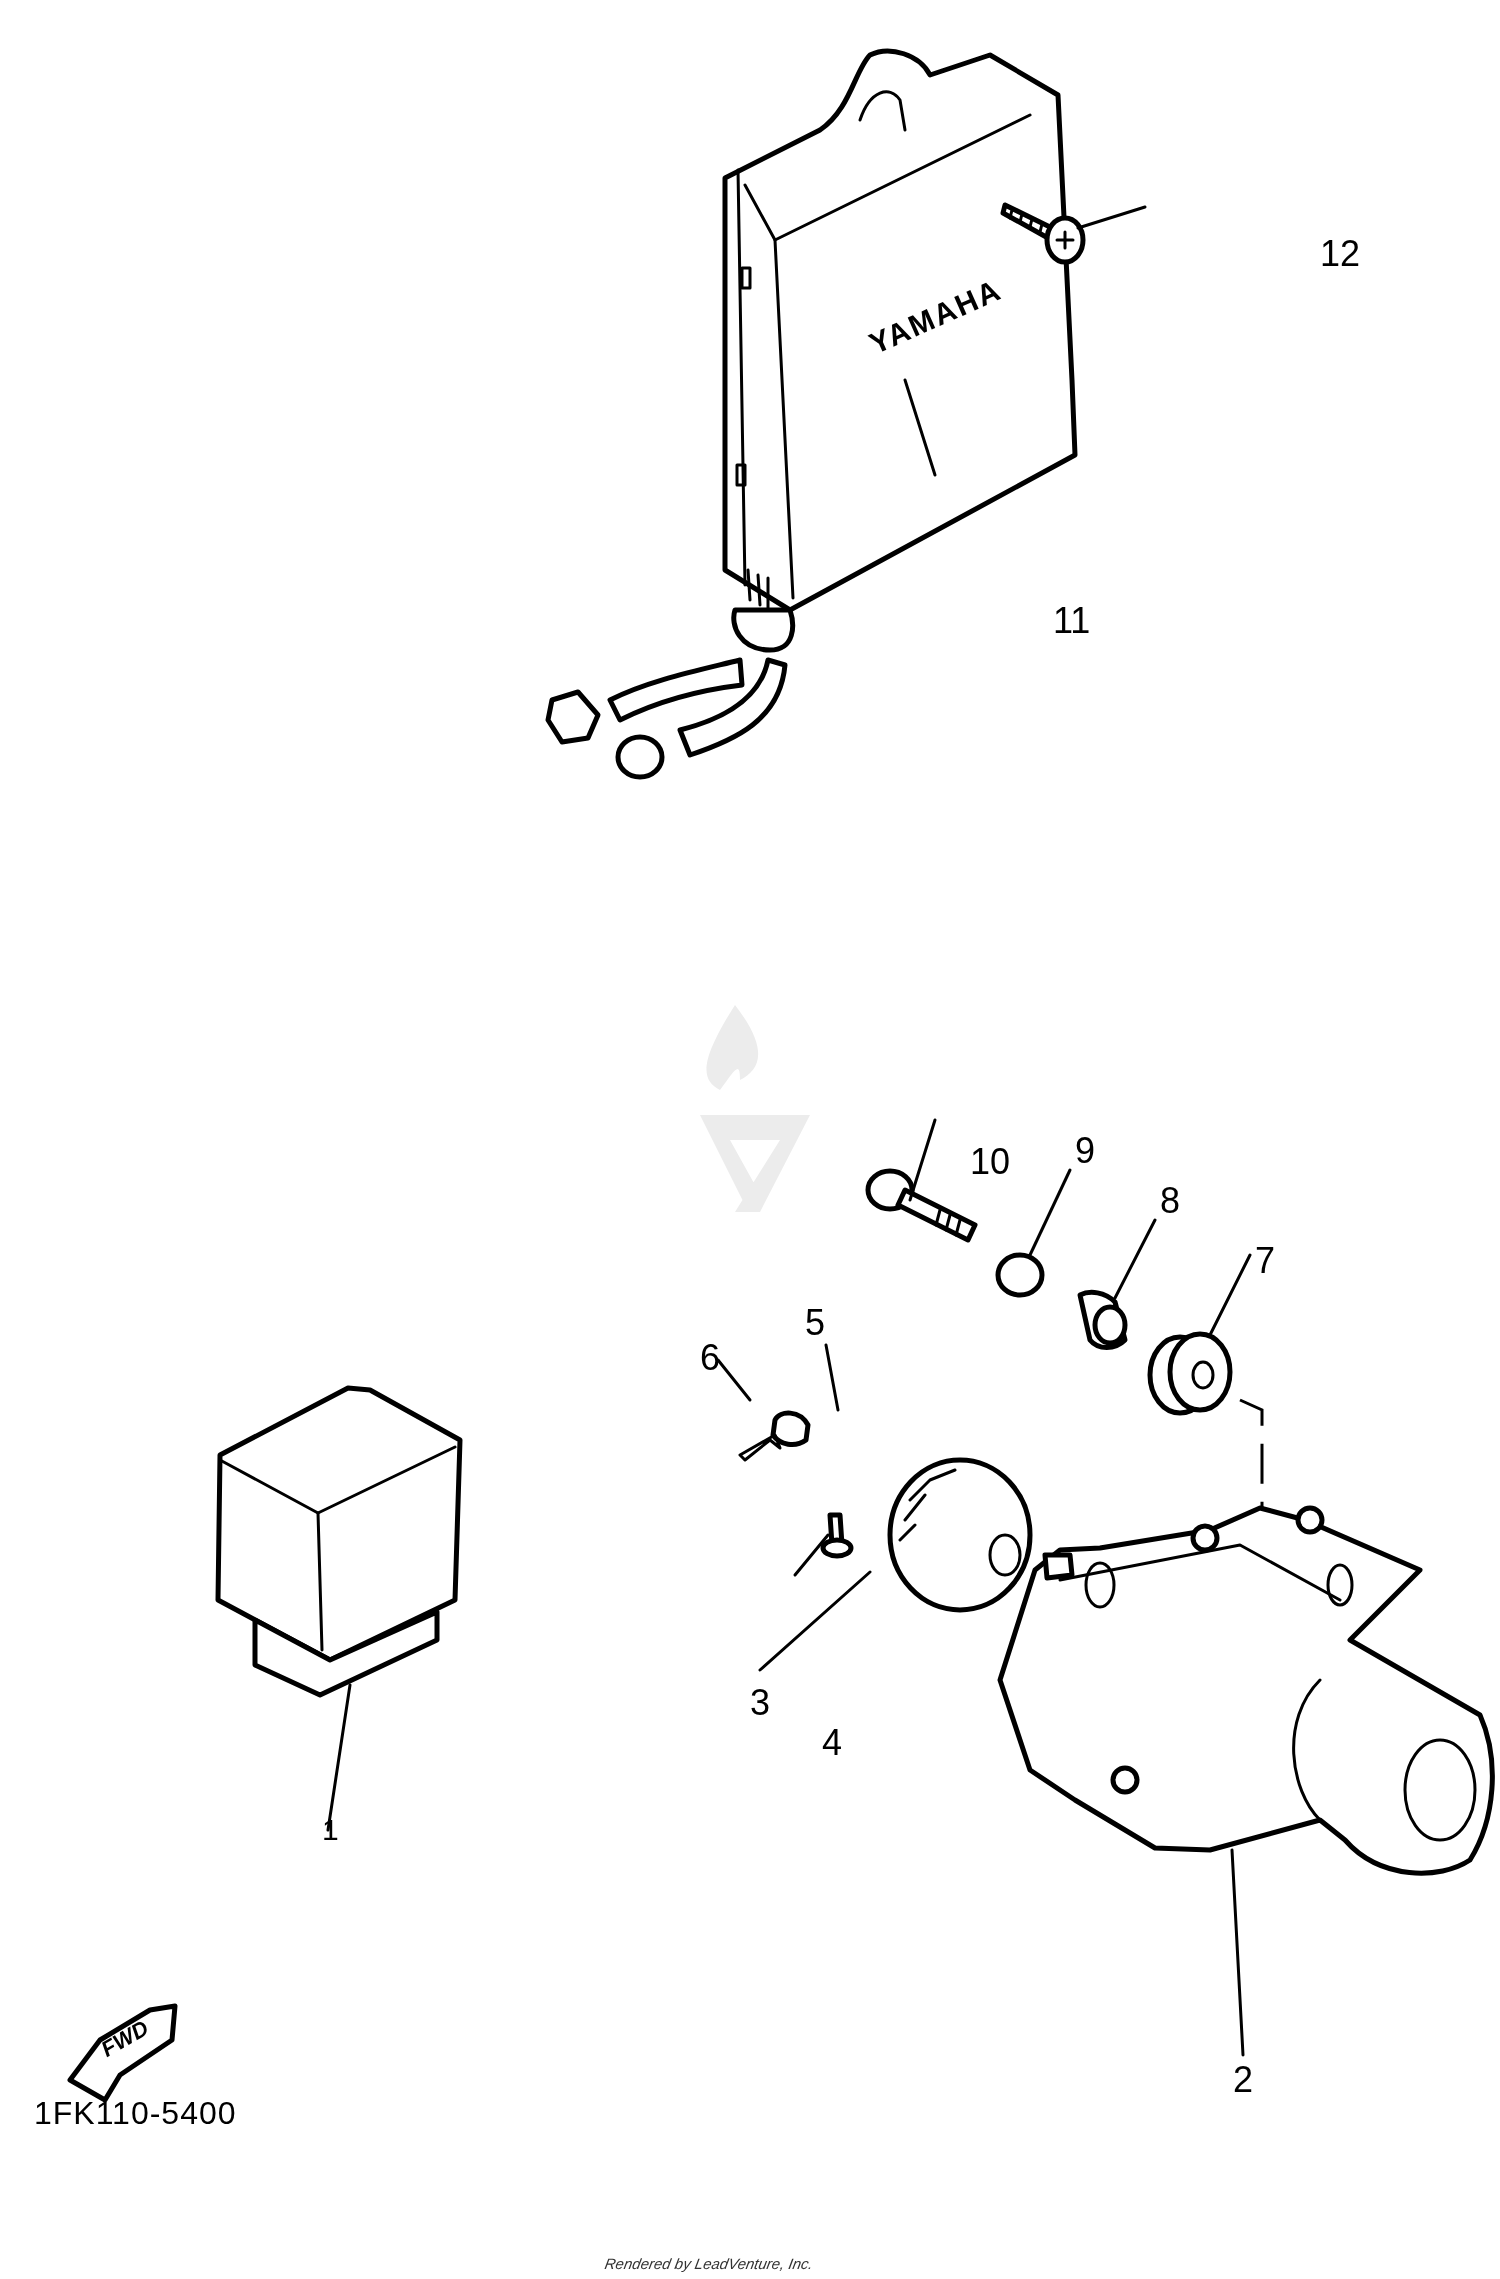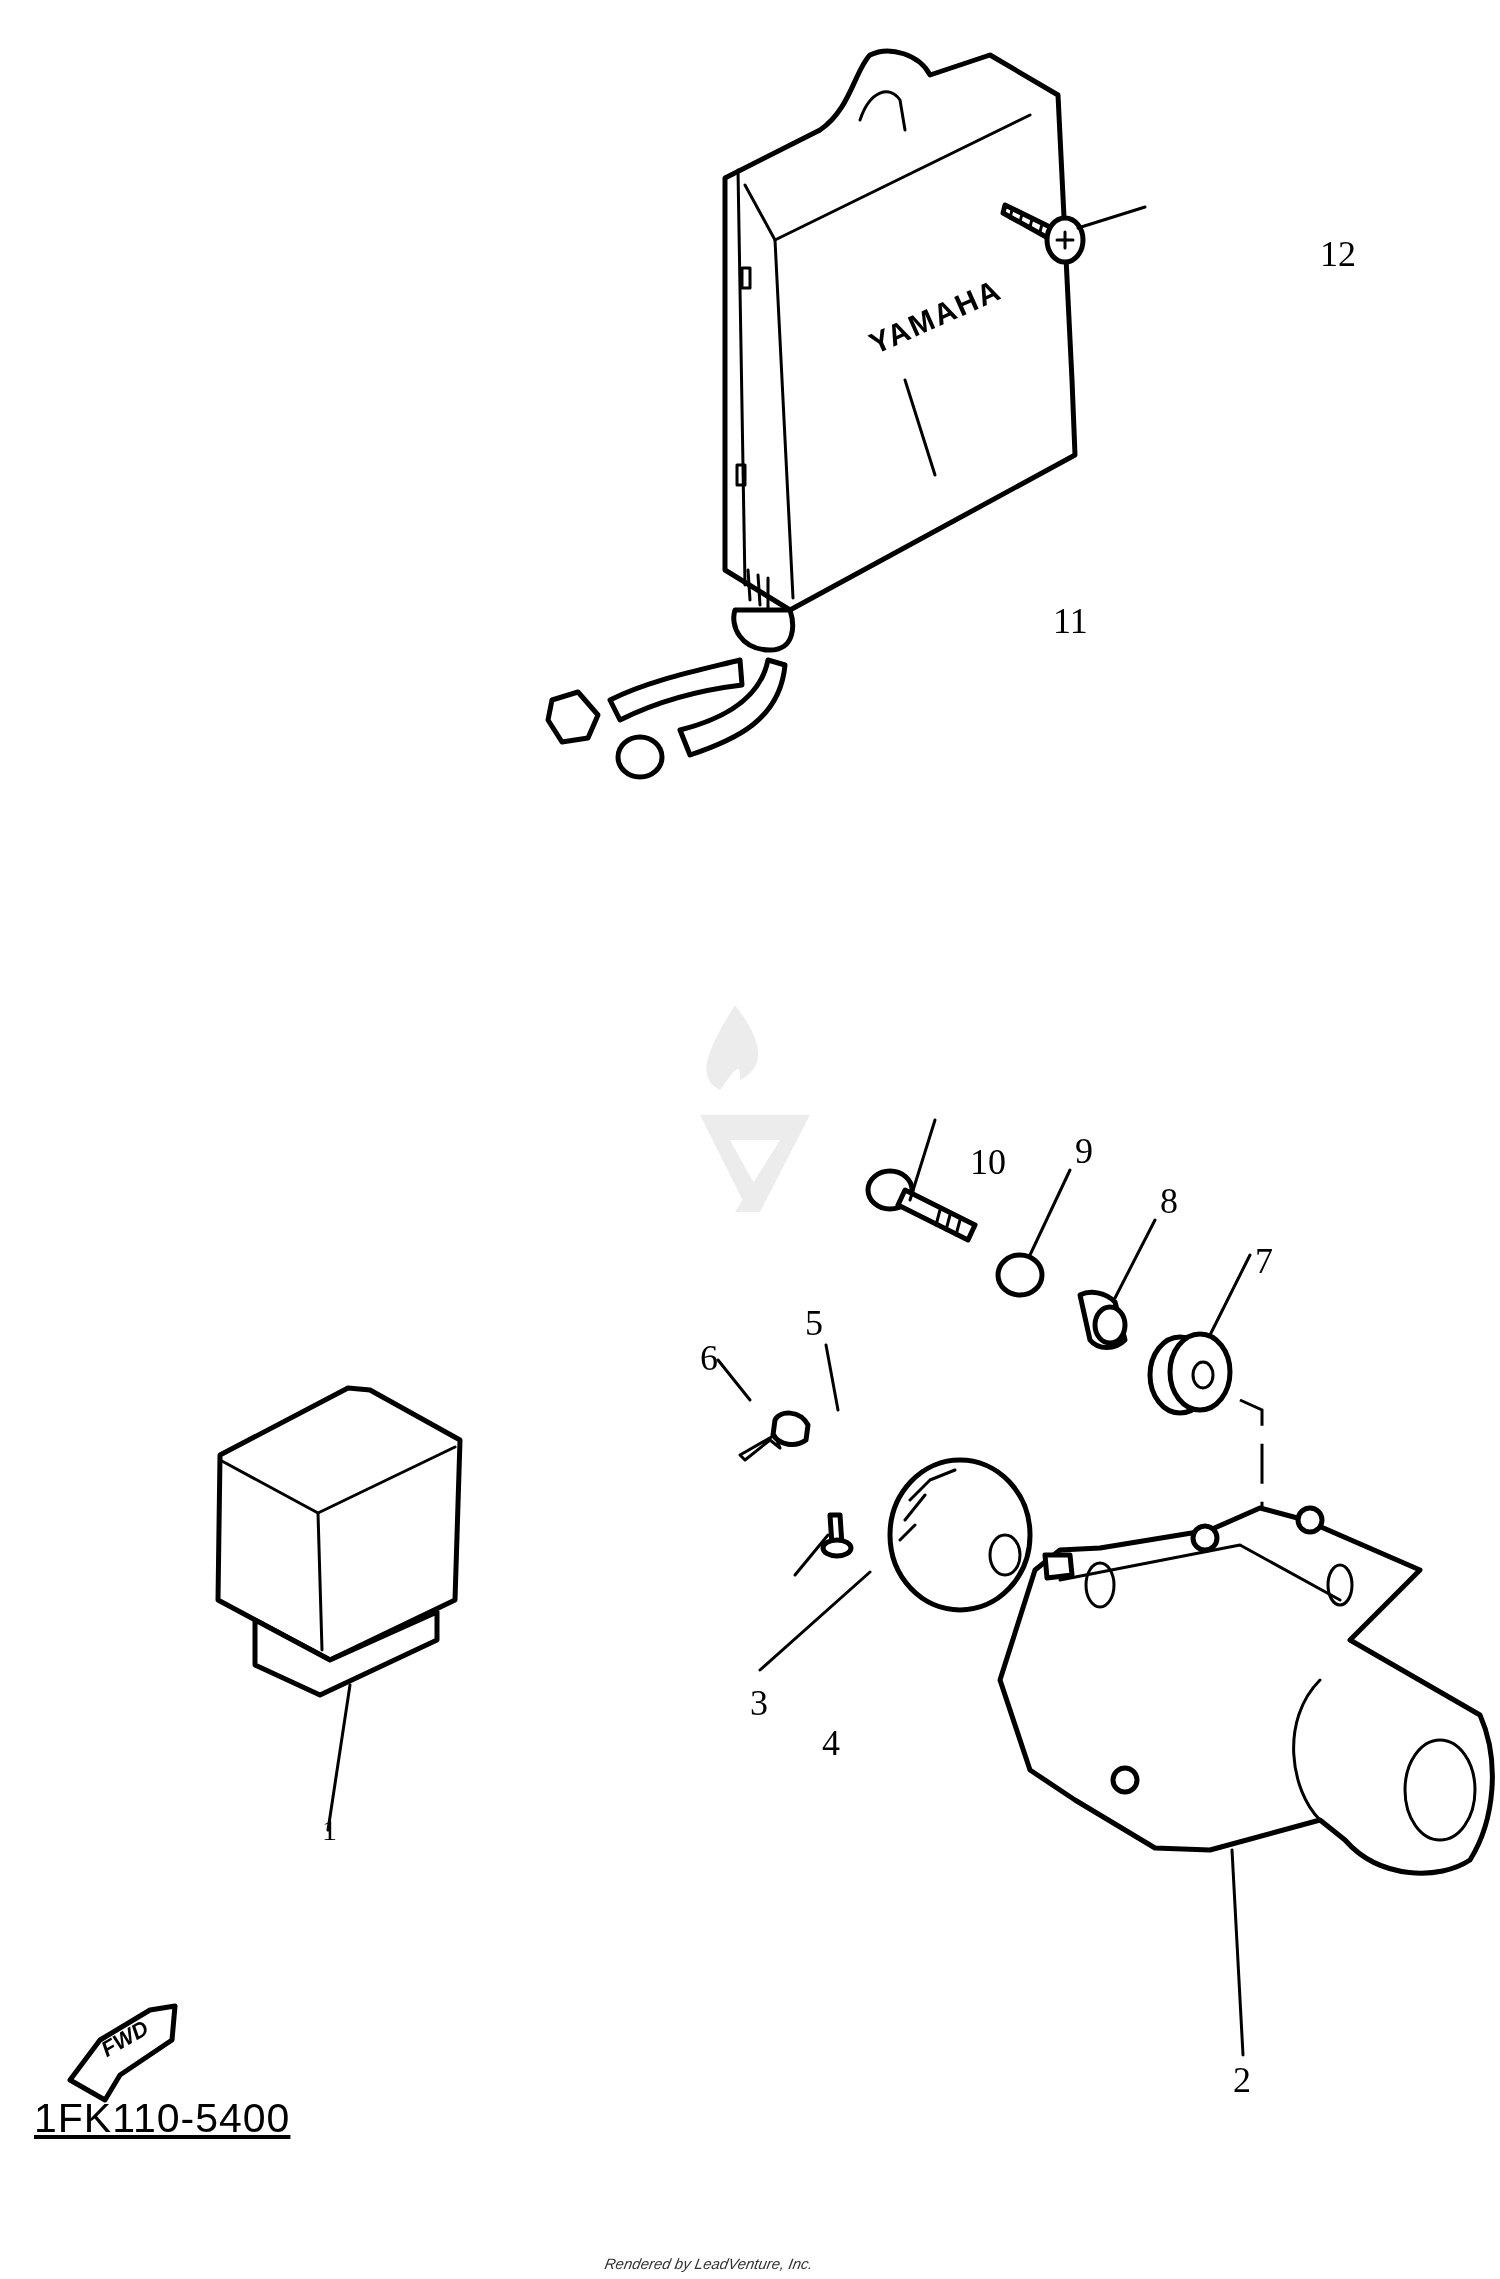--- a/index.html
+++ b/index.html
@@ -4,25 +4,25 @@
   <style>
     html, body { margin: 0; padding: 0; background: #ffffff; }
     body { width: 1500px; height: 2279px; position: relative; overflow: hidden;
            font-family: "Liberation Sans", sans-serif; color: #000; }
     .canvas { position: absolute; left: 0; top: 0; width: 1500px; height: 2279px; }
     svg.art { position: absolute; left: 0; top: 0; }
     .ln { fill: #fff; stroke: #000; stroke-width: 5; stroke-linejoin: round; stroke-linecap: round; }
     .thin { fill: none; stroke: #000; stroke-width: 3; stroke-linecap: round; stroke-linejoin: round; }
     .lead { fill: none; stroke: #000; stroke-width: 3; stroke-linecap: round; }
     .dash { fill: none; stroke: #000; stroke-width: 3; stroke-dasharray: 40 18; }
-    .callout { position: absolute; font-family: Liberation Serif, serif; font-size: 36px; line-height: 1; color: #000; }
+    .callout { position: absolute; font-family: Liberation Sans, sans-serif; font-size: 36px; line-height: 1; color: #000; }
     .wm { position: absolute; color: #e6e6e6; font-family: "Liberation Sans", sans-serif; }
     .wm-text { left: 490px; top: 1240px; font-size: 52px; letter-spacing: 24px; font-weight: bold; }
     .wm-small { left: 605px; top: 2255px; font-size: 15px; color: #333; font-style: italic; transform: skewX(-10deg); }
-    .diagram-code { position: absolute; left: 34px; top: 2095px; font-size: 41px; letter-spacing: 1px; text-decoration: underline; }
+    .diagram-code { position: absolute; left: 34px; top: 2095px; font-size: 32px; letter-spacing: 1px; }
     .copyright { position: absolute; left: 62px; top: 2220px; font-size: 45px; white-space: nowrap; }
     .fwd-label { position: absolute; left: 100px; top: 2026px; font-size: 22px; font-weight: bold; font-style: italic; transform: rotate(-30deg); }
     .brand-label { position: absolute; left: 865px; top: 300px; font-size: 30px; font-weight: bold; letter-spacing: 2px; transform: rotate(-24deg); }
   </style>
 </head>
 <body>
 
 <div class="canvas">
 
   <svg class="art" width="1500" height="2279">

